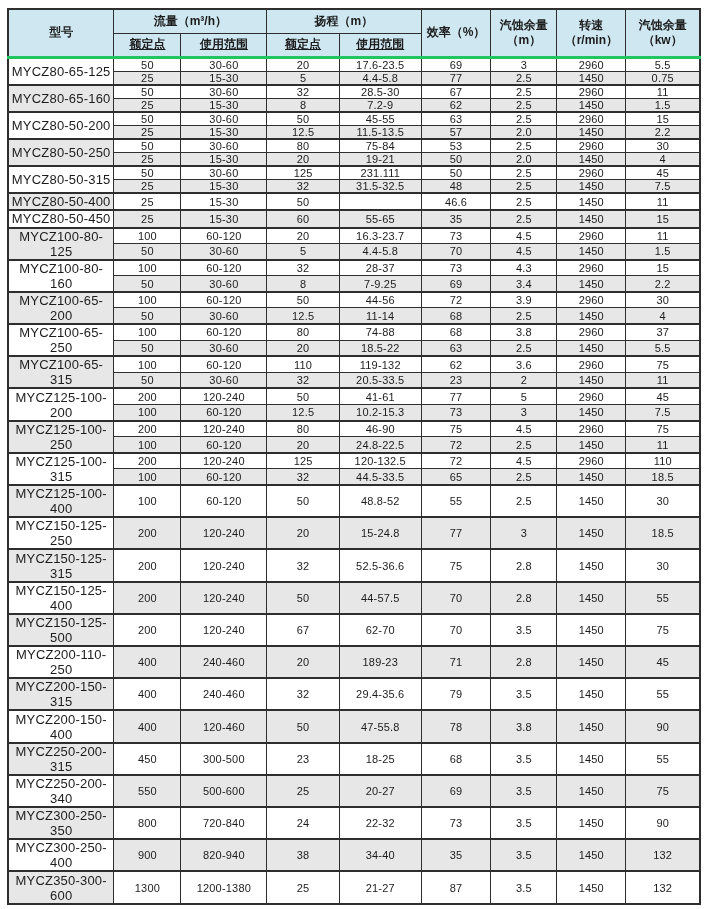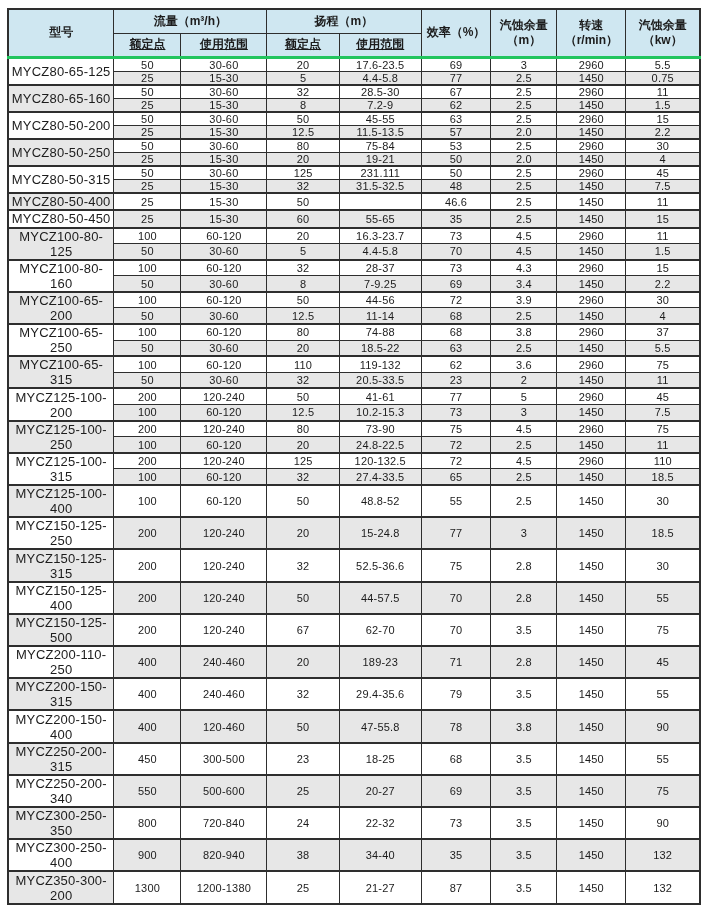--- a/index.html
+++ b/index.html
@@ -342,21 +342,21 @@
           <td class="shaded">73</td>
           <td class="shaded">3</td>
           <td class="shaded">1450</td>
           <td class="shaded">7.5</td>
         </tr>
         <tr class="group-start">
           <td rowspan="2" class="model-cell shaded">MYCZ125-100-250</td>
           <td>200</td>
           <td>120-240</td>
           <td>80</td>
-          <td>73-90</td>
+          <td>46-90</td>
           <td>75</td>
           <td>4.5</td>
           <td>2960</td>
           <td>75</td>
         </tr>
         <tr>
           <td class="shaded">100</td>
           <td class="shaded">60-120</td>
           <td class="shaded">20</td>
           <td class="shaded">24.8-22.5</td>
@@ -373,21 +373,21 @@
           <td>120-132.5</td>
           <td>72</td>
           <td>4.5</td>
           <td>2960</td>
           <td>110</td>
         </tr>
         <tr>
           <td class="shaded">100</td>
           <td class="shaded">60-120</td>
           <td class="shaded">32</td>
-          <td class="shaded">27.4-33.5</td>
+          <td class="shaded">44.5-33.5</td>
           <td class="shaded">65</td>
           <td class="shaded">2.5</td>
           <td class="shaded">1450</td>
           <td class="shaded">18.5</td>
         </tr>
         <tr class="group-start">
           <td rowspan="1" class="model-cell shaded">MYCZ125-100-400</td>
           <td>100</td>
           <td>60-120</td>
           <td>50</td>
@@ -512,21 +512,21 @@
           <td class="shaded">900</td>
           <td class="shaded">820-940</td>
           <td class="shaded">38</td>
           <td class="shaded">34-40</td>
           <td class="shaded">35</td>
           <td class="shaded">3.5</td>
           <td class="shaded">1450</td>
           <td class="shaded">132</td>
         </tr>
         <tr class="group-start">
-          <td rowspan="1" class="model-cell shaded">MYCZ350-300-200</td>
+          <td rowspan="1" class="model-cell shaded">MYCZ350-300-600</td>
           <td>1300</td>
           <td>1200-1380</td>
           <td>25</td>
           <td>21-27</td>
           <td>87</td>
           <td>3.5</td>
           <td>1450</td>
           <td>132</td>
         </tr>
       </tbody>

